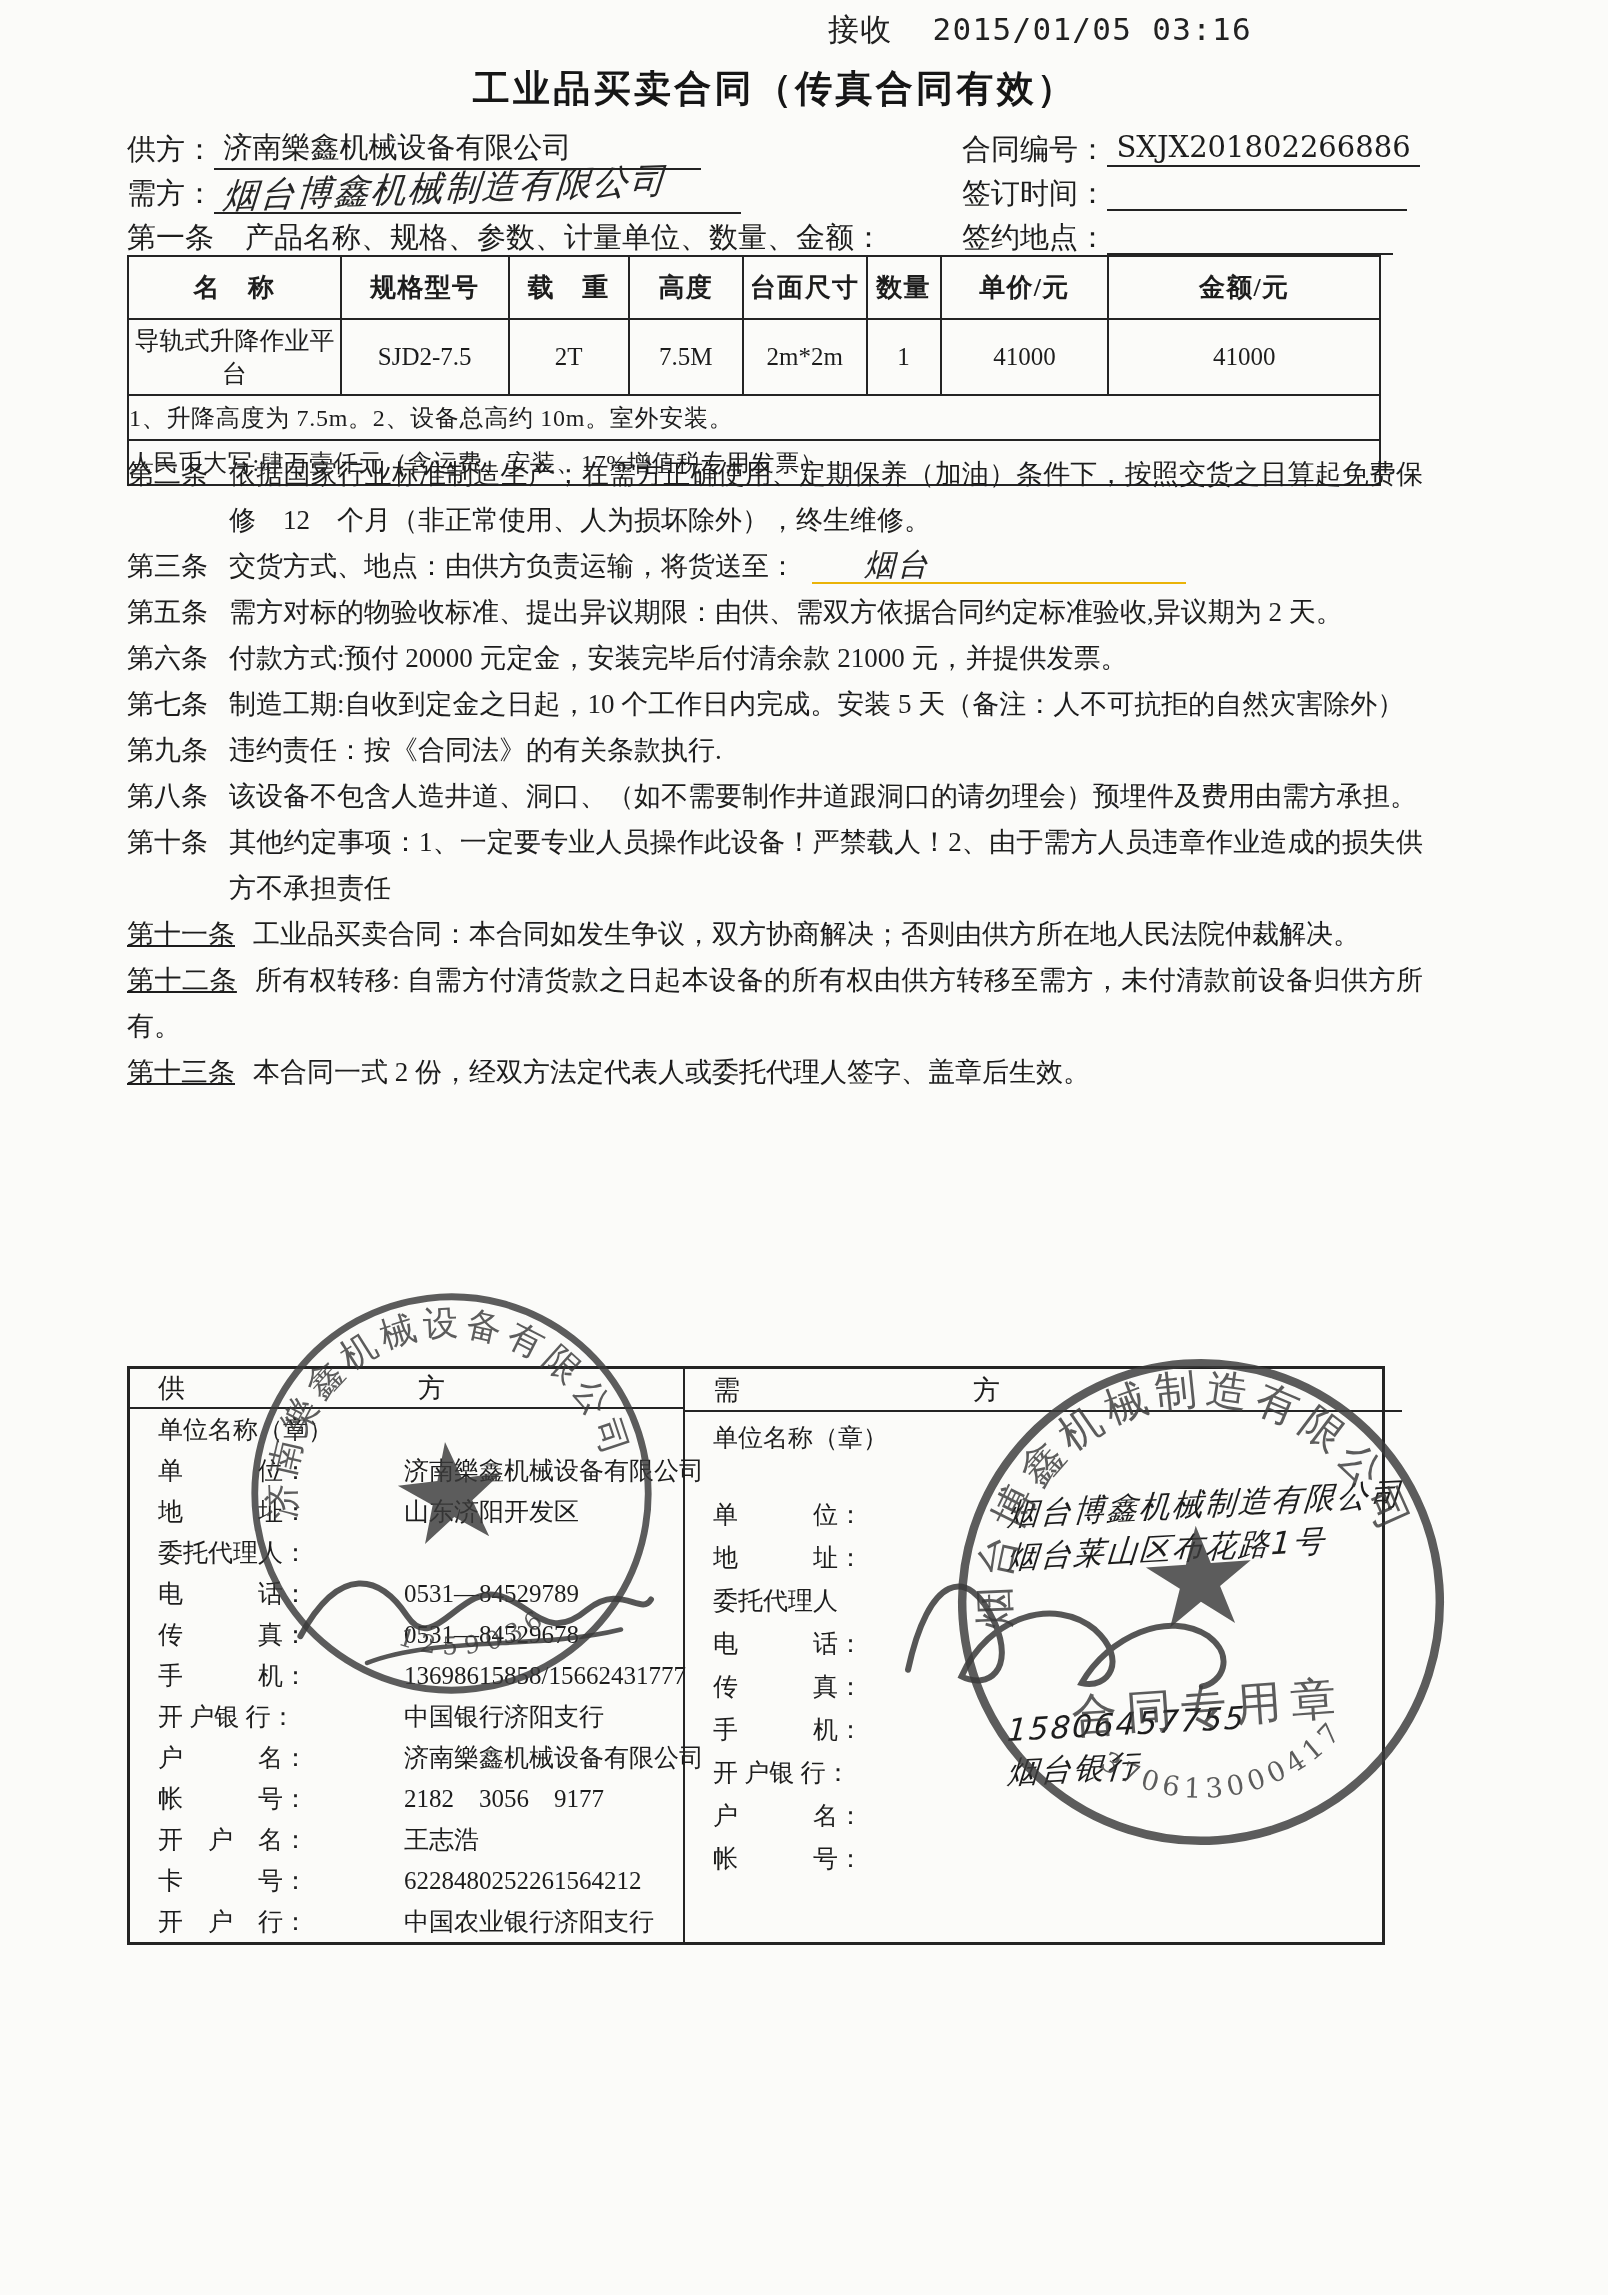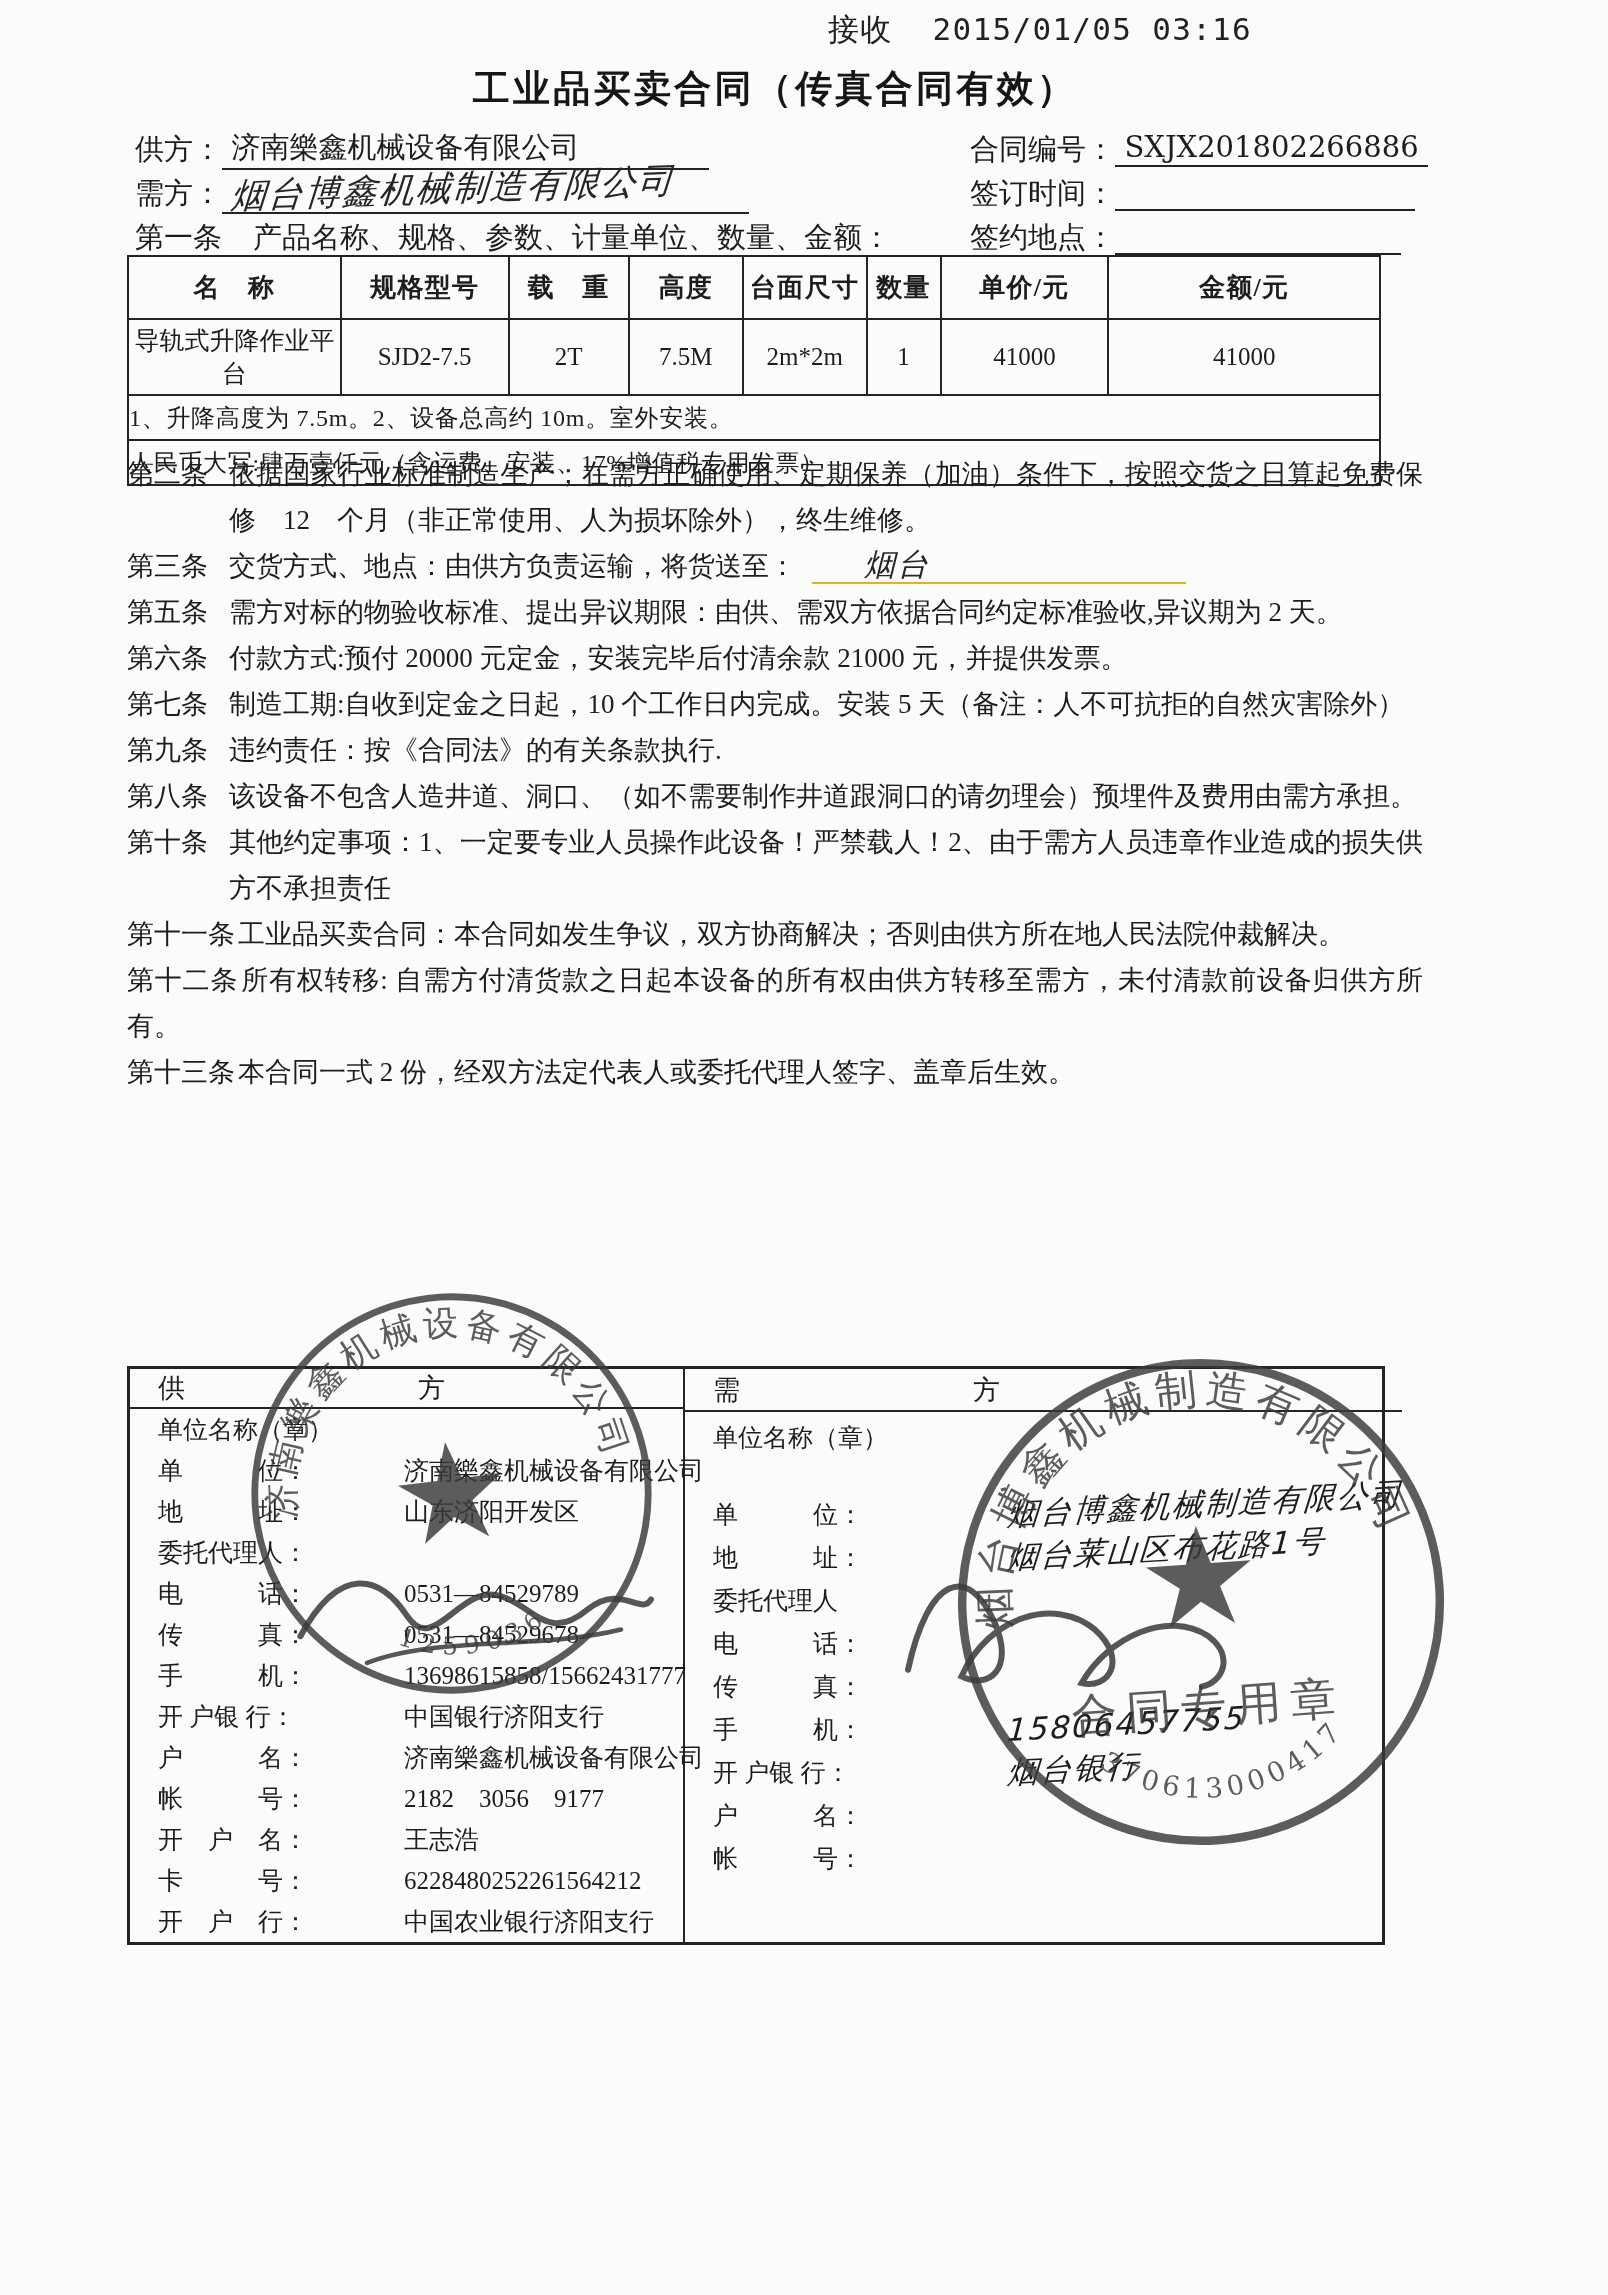--- a/index.html
+++ b/index.html
@@ -10,21 +10,21 @@
   
   .fax-line{position:absolute;left:828px;top:9.4px;font-size:31px;letter-spacing:1.3px;
             font-family:"DejaVu Sans Mono","Liberation Mono",monospace;color:#222;}
   .fax-line .gap{display:inline-block;width:40px;}
 
   
   .title{position:absolute;left:0;top:64px;width:1296px;text-align:center;
          font-size:37px;font-weight:bold;letter-spacing:3.3px;color:#161616;}
 
   
-  .info{position:absolute;left:0;top:126px;width:1296px;font-size:29px;margin-left:8px;}
+  .info{position:absolute;left:0;top:126px;width:1296px;font-size:29px;}
   .info-row{display:flex;align-items:flex-end;height:44px;}
   .info-left{width:835px;display:flex;align-items:flex-end;}
   .info-right{flex:1;display:flex;align-items:flex-start;}
   .lab-inline{white-space:pre;}
   .uline{display:inline-block;border-bottom:2px solid #232323;min-height:35px;
          text-align:left;padding:0 9.4px;}
   .u-supplier{min-width:468px;}
   .u-buyer{min-width:508px;}
   .u-cno{min-width:294px;font-family:"DejaVu Serif",serif;}
   .u-blank1{min-width:281px;}
@@ -44,21 +44,21 @@
   table.ptable td.note{height:35px;font-size:24px;text-align:left;padding-left:0;letter-spacing:0.7px;}
   col.c1{width:17%}col.c2{width:13.4%}col.c3{width:9.6%}col.c4{width:9.1%}
   col.c5{width:9.9%}col.c6{width:5.9%}col.c7{width:13.4%}col.c8{width:21.7%}
 
   
   .clauses{position:absolute;left:0;top:451px;width:1296px;font-size:27px;line-height:46px;
            text-align:justify;}
   .clause{padding-left:102px;text-indent:-102px;}
   .clause .clabel{display:inline-block;width:102px;text-indent:0;white-space:pre;}
   .clause.flush{padding-left:0;text-indent:0;}
-  .clause.flush .clabel{display:inline;width:auto;margin-right:3px;}
+  .clause.flush .clabel{display:inline;width:auto;margin-right:18px;text-decoration:underline;}
   .fill-wrap{display:inline-block;border-bottom:2px solid #eab308;min-width:374px;
              text-align:center;margin-left:16px;line-height:31px;}
   .fill-line{display:inline-block;font-size:31px;}
 
   
   .sigtable{position:absolute;left:0;top:1366px;width:1252px;height:573px;
             border:3.3px solid #242424;display:flex;font-size:25px;}
   .sigcol{display:flex;flex-direction:column;}
   .sigcol.left{width:553px;border-right:2.7px solid #242424;}
   .sigcol.right{flex:1;}

